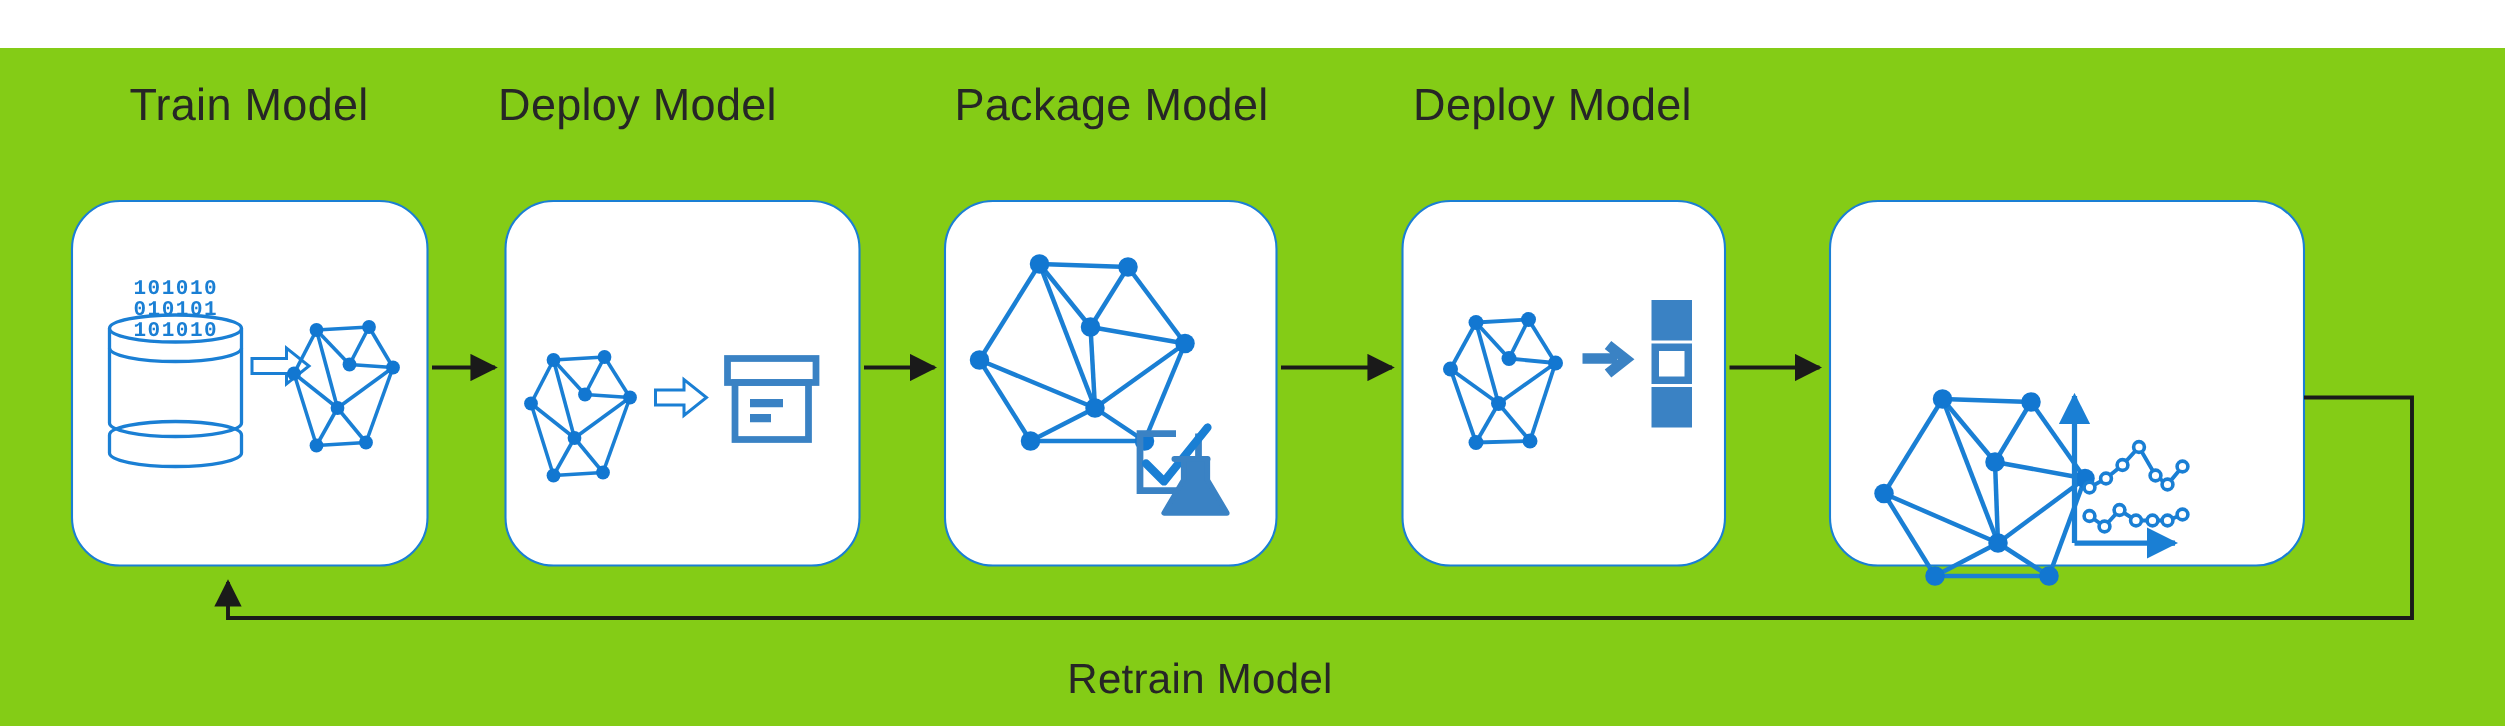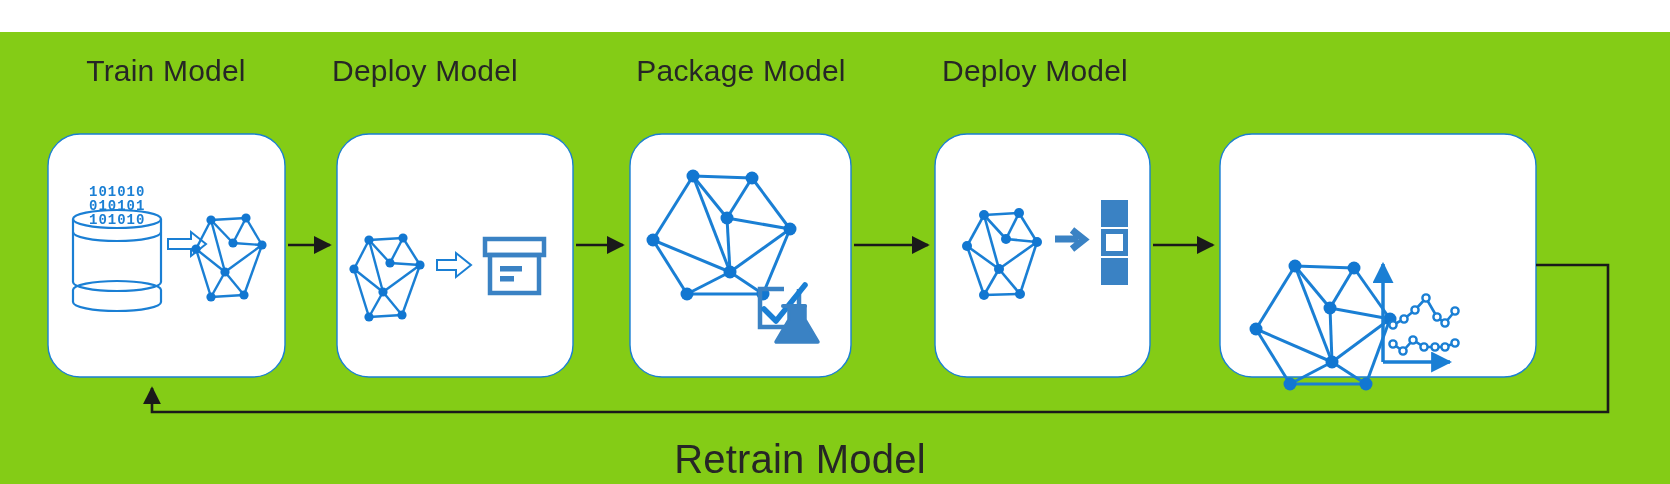--- a/index.html
+++ b/index.html
@@ -32,21 +32,21 @@
     font-size: 30px;
     font-weight: 400;
     color: #262626;
     text-align: center;
     white-space: nowrap;
     letter-spacing: 0.2px;
   }
   .loop-label {
     position: absolute;
     font-family: "Liberation Sans", sans-serif;
-    font-size: 40px;
+    font-size: 28px;
     font-weight: 400;
     color: #262626;
     text-align: center;
     white-space: nowrap;
     letter-spacing: 0.2px;
   }
   .binary-text {
     font-family: "Liberation Mono", monospace;
     font-size: 14px;
     font-weight: 700;

